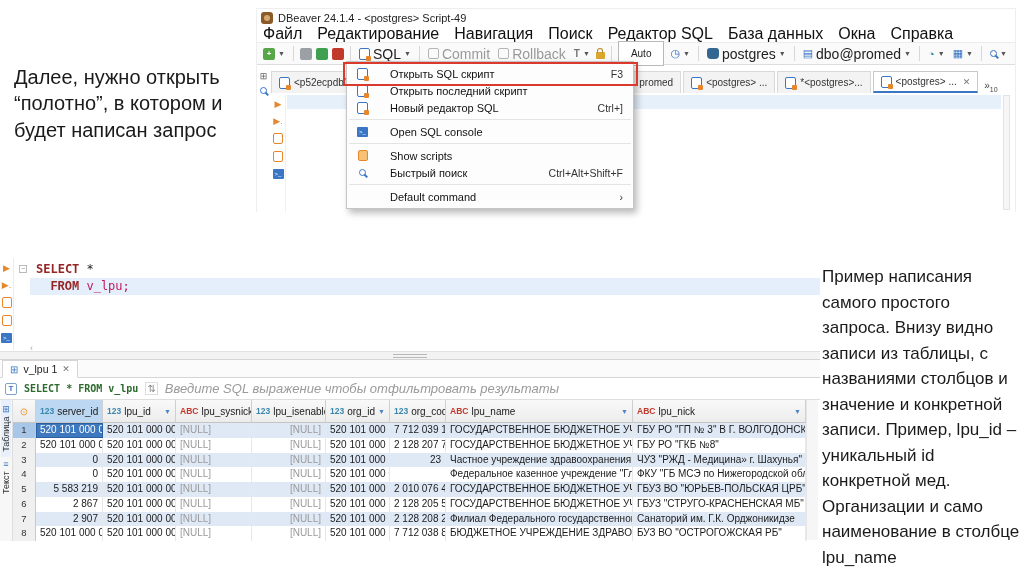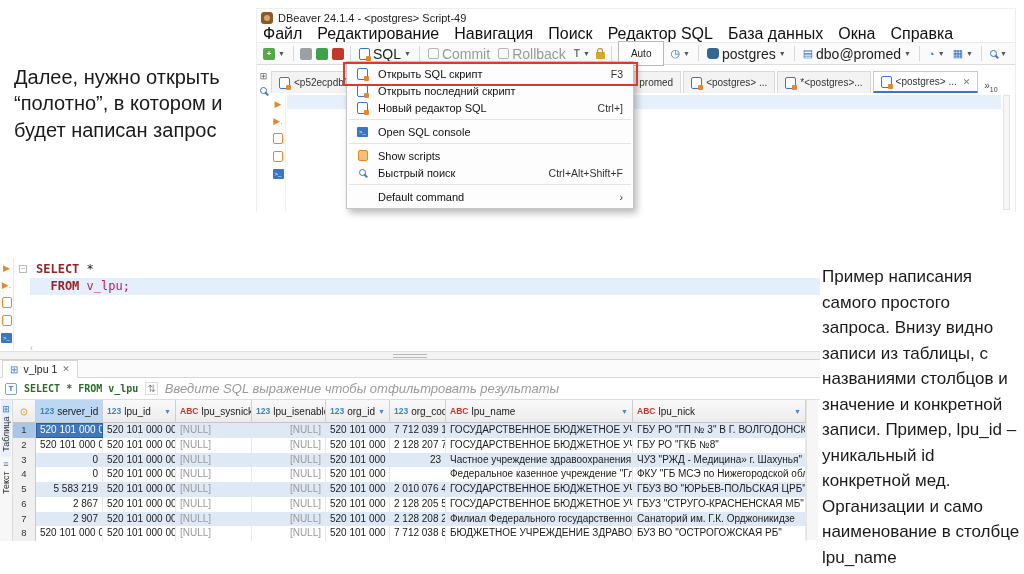--- a/index.html
+++ b/index.html
@@ -61,21 +61,21 @@
   .etab .close { color:#777; font-size:9px; margin-left:2px; }
   .ovf { font-size:10px; color:#444; padding-left:4px; }
   .ovf sub { font-size:7px; }
   .edit-area { position:absolute; left:30px; top:28px; right:14px; bottom:0; background:#fff; }
   .cl-band-top { position:absolute; left:0; top:2px; right:0; height:14px; background:#e6f0fb; }
   .vscroll-top { position:absolute; right:5px; top:30px; bottom:2px; width:7px; background:#f6f6f6; border:1px solid #e3e3e3; }
 
   
   .menu { position:absolute; left:89px; top:52px; width:288px; background:#fdfdfd; border:1px solid #c5c5c5;
           box-shadow:3px 4px 7px rgba(0,0,0,.28); padding:3px 0; z-index:6; }
-  .mi { position:relative; display:flex; align-items:center; height:17px; padding:0 10px 0 9px; gap:9px; font-size:11px; color:#111; }
+  .mi { position:relative; display:flex; align-items:center; height:17px; padding:0 10px 0 9px; gap:21px; font-size:11px; color:#111; }
   .mi .sc { margin-left:auto; color:#333; font-size:10.5px; }
   .msep { height:1px; background:#e4e4e4; margin:3px 2px; }
   .redbox { position:absolute; left:-4px; top:-3px; right:-5px; height:24px; border:2px solid #d93a2b; z-index:7; }
   .mi-ic { width:13px; display:inline-flex; justify-content:center; }
 
   
   .app-bottom { position:absolute; left:0; top:258px; width:820px; height:284px; background:#fff; font-size:11px; }
   .ed2-rail { position:absolute; left:0; top:0; width:14px; height:92px; border-right:1px solid #ececec;
               display:flex; flex-direction:column; align-items:center; gap:7px; padding-top:5px; }
   .fold { position:absolute; left:19px; top:7px; width:8px; height:8px; border:1px solid #bbb; color:#888;
@@ -326,21 +326,21 @@
       <span class="run-ic">▶</span>
       <span class="run-ic">▶.</span>
       <span class="script-ic"></span>
       <span class="script-ic"></span>
       <span class="console-ic">&gt;_</span>
     </div>
     <div class="fold">−</div>
     <div class="cl-band"></div>
     <div class="code">
       <div><span class="kw">SELECT</span><span> *</span></div>
-      <div><span class="kw" style="white-space:pre;">  FROM</span><span class="tbl-ref" style="white-space:pre;"> v_lpu;</span></div>
+      <div><span class="kw" style="white-space:pre;font-family:Liberation Mono, monospace;">  FROM</span><span class="tbl-ref" style="white-space:pre;"> v_lpu;</span></div>
     </div>
     <div class="hscroll-hint">‹</div>
 
     <div class="splitter">
         <div class="grip"></div>
       </div>
 
     <div class="rtab-bar">
       <span class="rtab">
         <span class="grid-ic">⊞</span>

